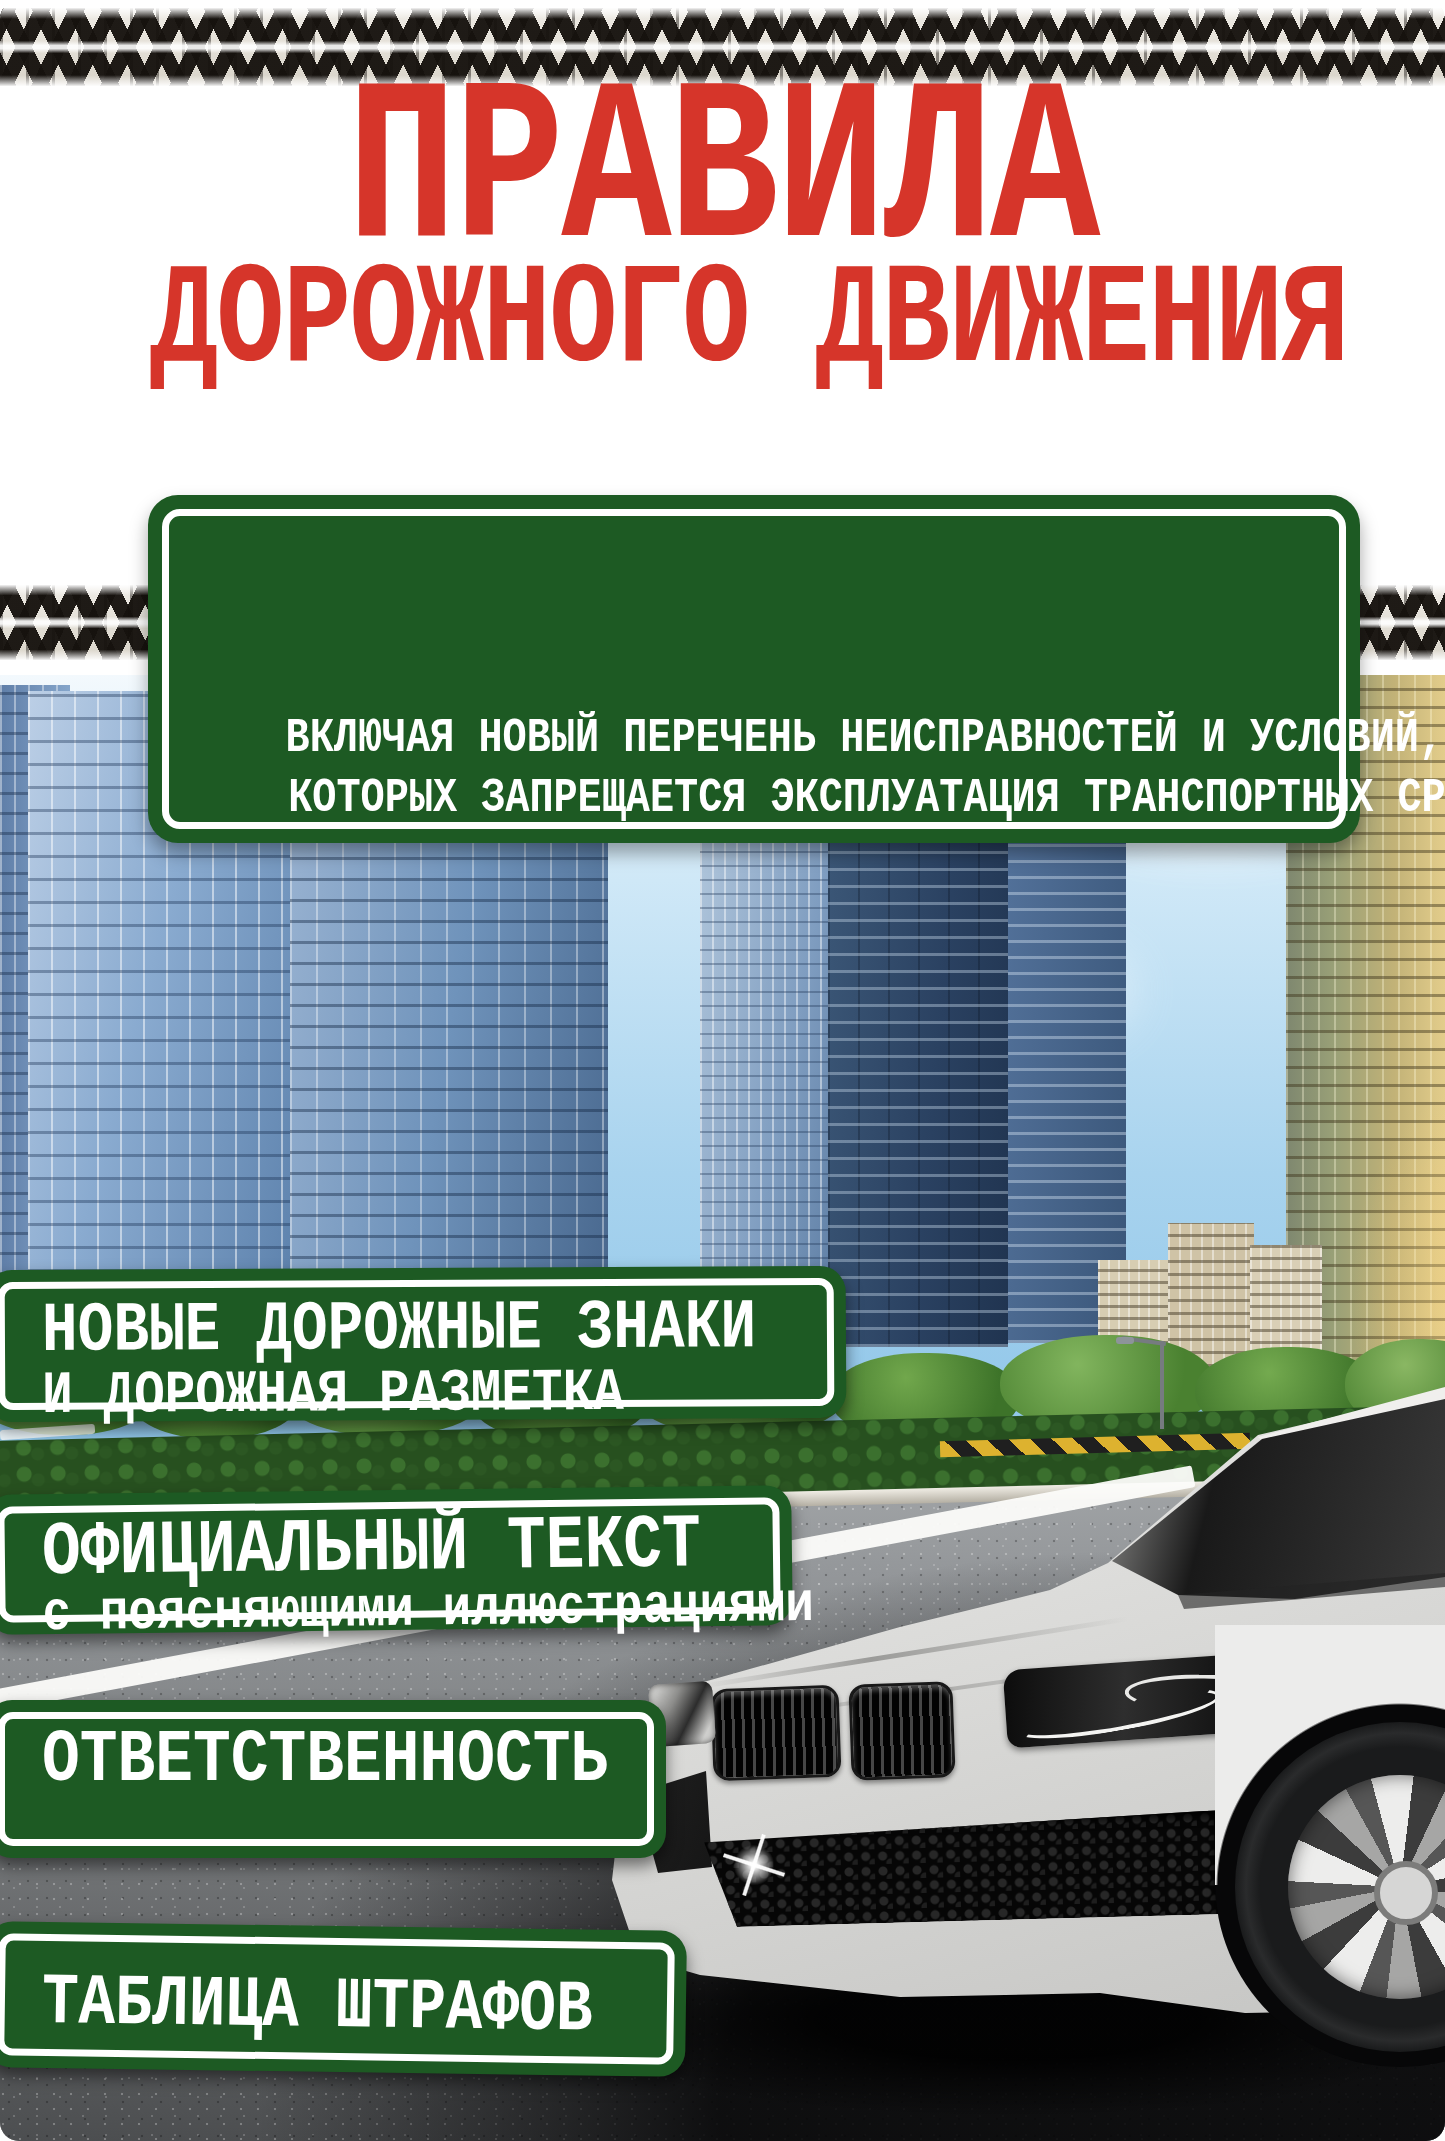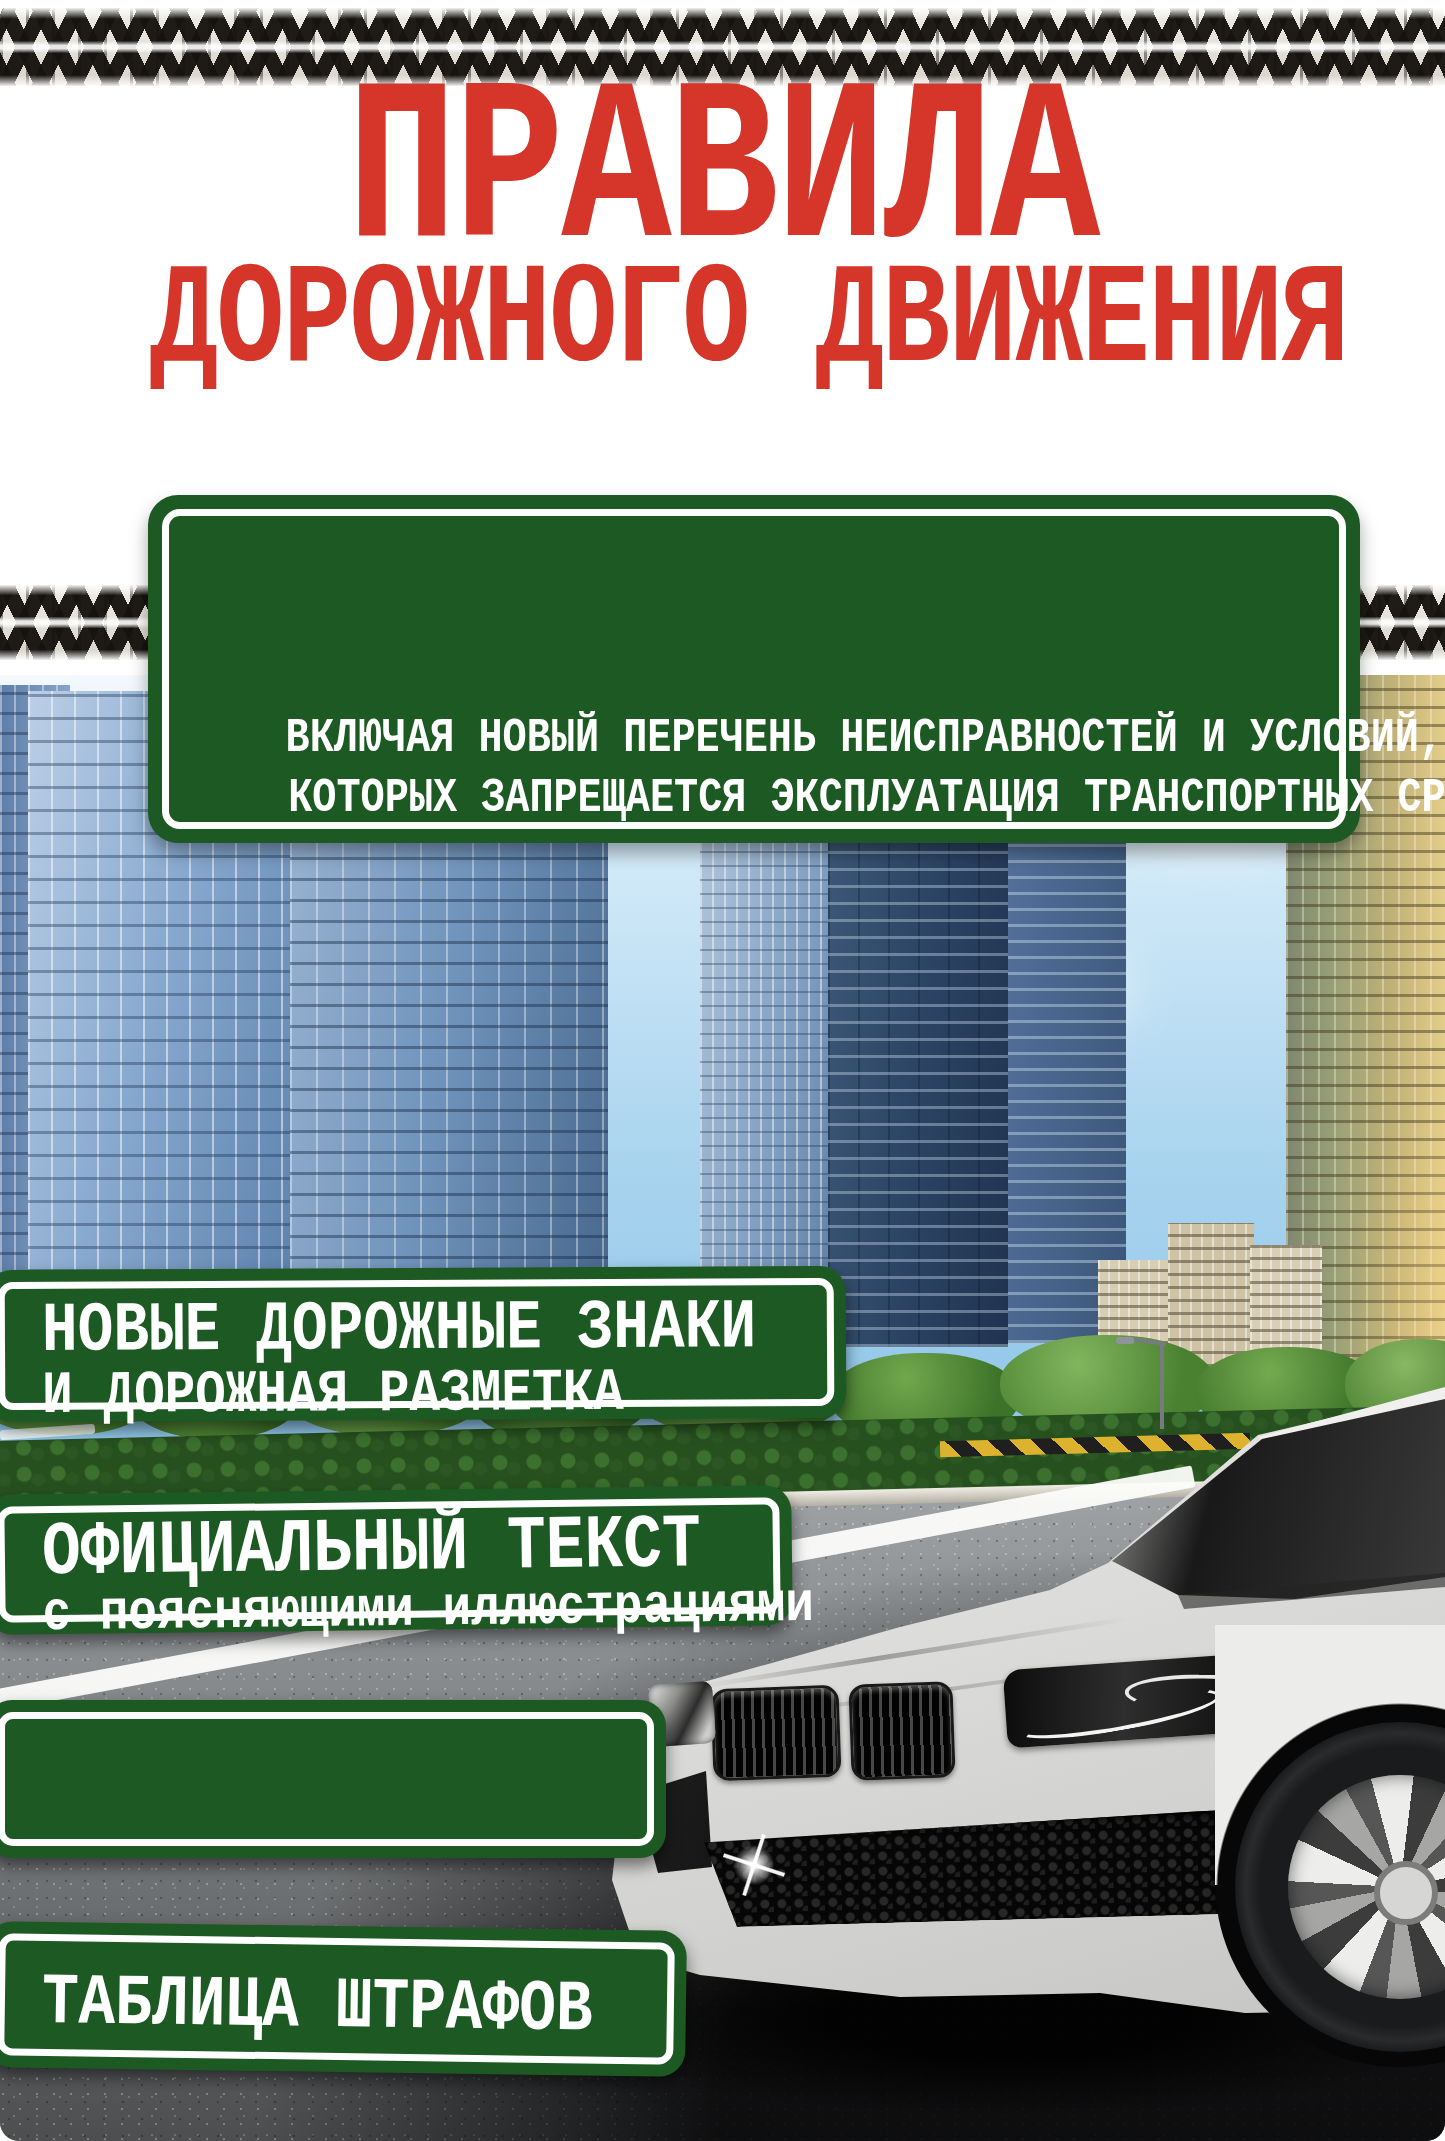--- a/index.html
+++ b/index.html
@@ -221,20 +221,21 @@
   </div>
 
   <div class="badge" style="left:-14px;top:1490px;width:806px;height:140px;transform:rotate(-.7deg);">
     <div class="bin"></div>
     <div class="btxt" style="top:16px;font-size:76px;font-weight:bold;"><span class="condL">ОФИЦИАЛЬНЫЙ ТЕКСТ</span></div>
     <div class="btxt" style="top:88px;font-size:56px;font-weight:bold;"><span class="condL">с поясняющими иллюстрациями</span></div>
   </div>
 
   <div class="badge" style="left:-14px;top:1700px;width:680px;height:158px;">
     <div class="bin"></div>
+    <div class="btxt" style="top:18px;font-size:74px;font-weight:bold;"><span class="condL">ОТВЕТСТВЕННОСТЬ</span></div>
   </div>
 
   <div class="badge" style="left:-14px;top:1926px;width:700px;height:146px;transform:rotate(.8deg);">
     <div class="bin"></div>
     <div class="btxt" style="top:40px;font-size:72px;font-weight:bold;"><span class="condL">ТАБЛИЦА ШТРАФОВ</span></div>
   </div>
 
 </div>
 
 </body></html>

